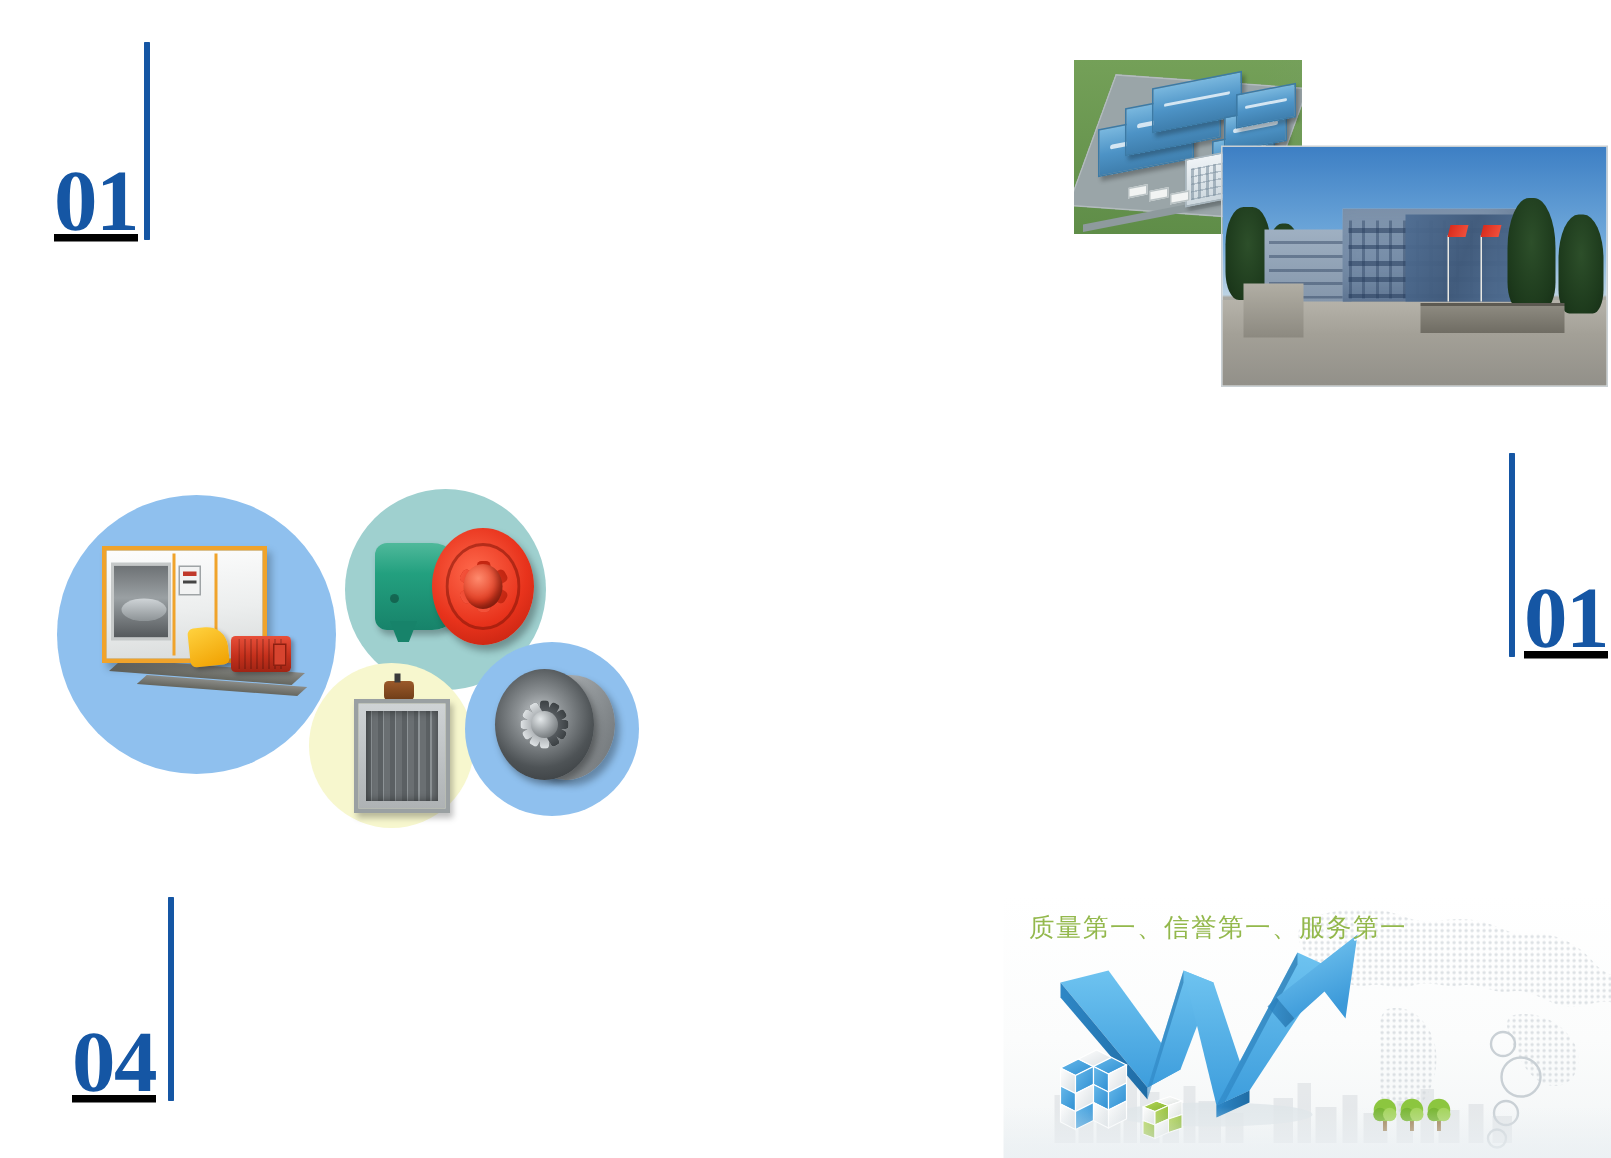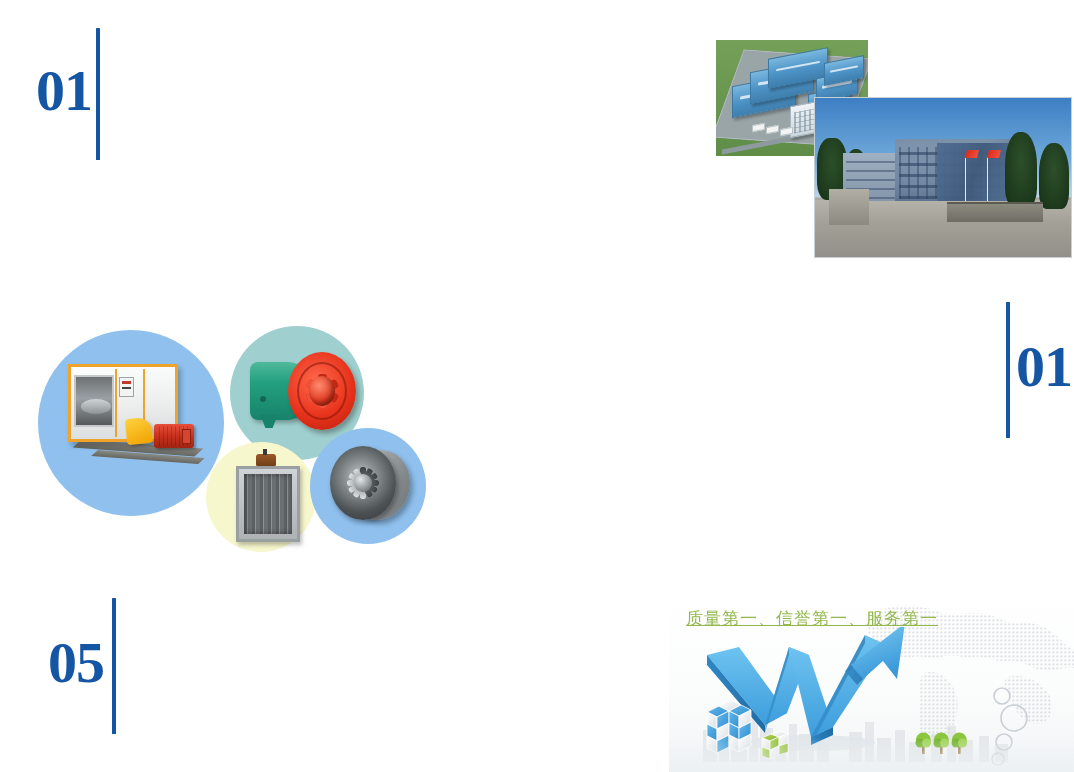--- a/index.html
+++ b/index.html
@@ -16,21 +16,22 @@
     width: 1074px;
     height: 772px;
     background: #ffffff;
     overflow: hidden;
   }
 
   
   .marker {
     position: absolute;
     display: flex;
-    align-items: center;
+    align-items: flex-end;
+    text-decoration: underline;
   }
   .marker-num {
     font-family: "Liberation Serif", serif;
     font-weight: bold;
     font-size: 58px;
     line-height: 0.92;
     letter-spacing: -1px;
     color: #1556a4;
     user-select: none;
   }
@@ -428,21 +429,20 @@
   .banner-slogan {
     position: absolute;
     left: 17px; top: 10px;
     font-family: "Liberation Sans", sans-serif;
     font-size: 17px;
     letter-spacing: 1px;
     font-weight: 500;
     color: #93b84c;
     text-shadow: 0 1px 0 rgba(255,255,255,.9);
     white-space: nowrap;
-    text-decoration: underline;
   }
   .arrow-svg {
     position: absolute; left: 22px; top: 24px;
     width: 230px; height: 132px;
   }
   .rubik {
     position: absolute;
     left: 28px; bottom: 14px;
     width: 62px; height: 60px;
   }
@@ -520,21 +520,21 @@
       <div class="gatehouse"></div>
     </div>
   </div>
 
   <div class="marker" id="marker-02">
     <span class="marker-bar"></span>
     <span class="marker-num">01</span>
   </div>
 
   <div class="marker" id="marker-03">
-    <span class="marker-num">05</span>
+    <span class="marker-num">04</span>
     <span class="marker-bar"></span>
   </div>
 
   <div id="products-group">
     <div class="blob" id="blob-cabinet"></div>
     <div class="blob" id="blob-axial"></div>
     <div class="blob" id="blob-damper"></div>
     <div class="blob" id="blob-impeller"></div>
 
     <div id="prod-cabinet">

